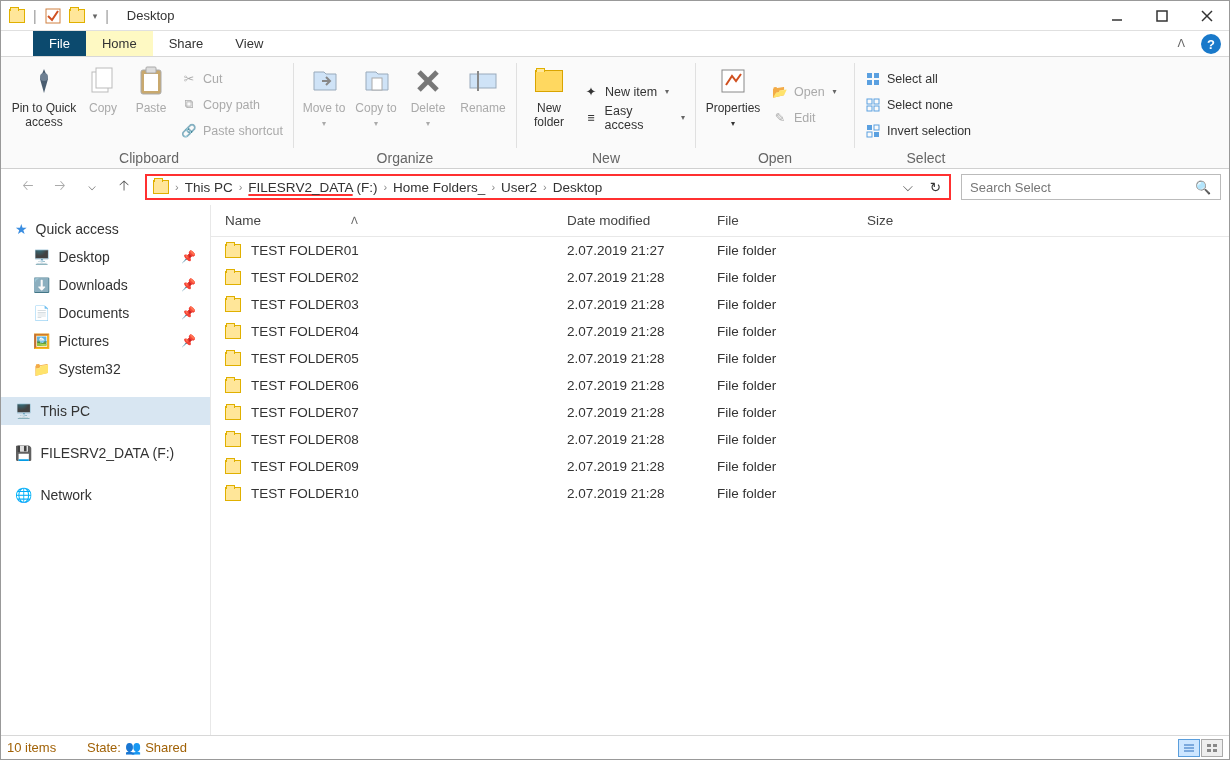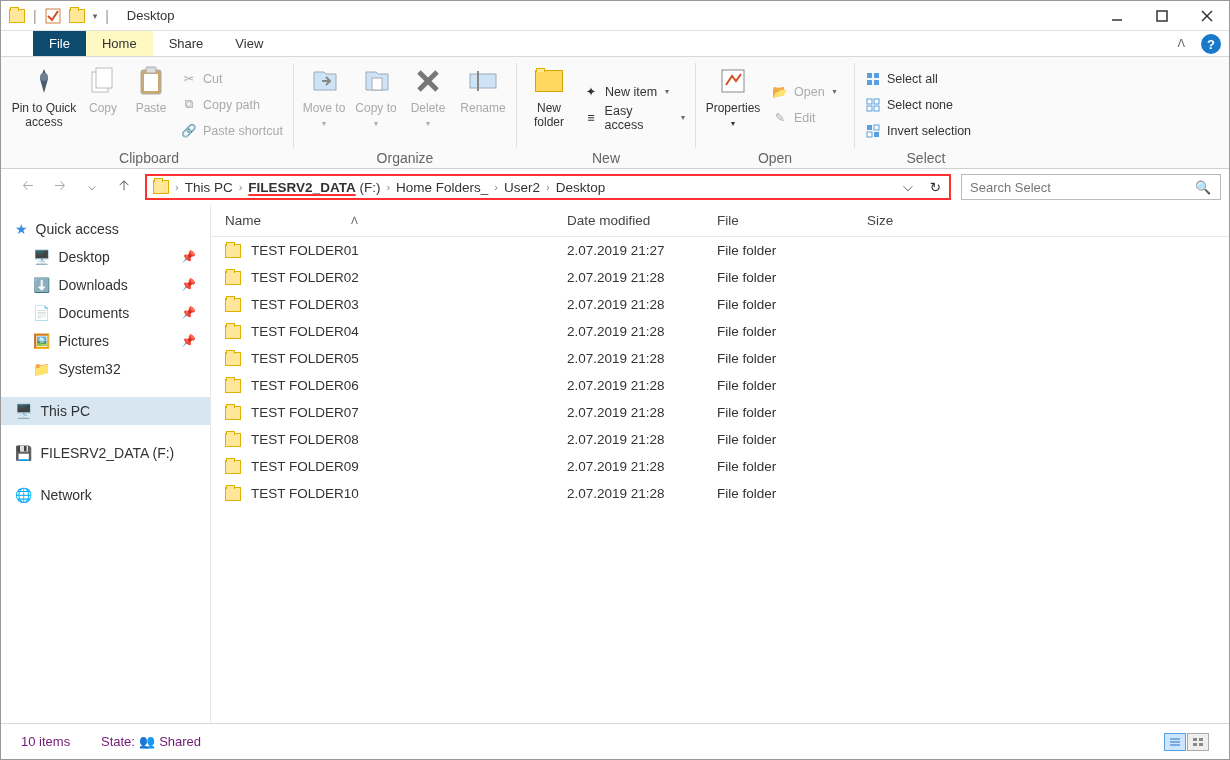--- a/index.html
+++ b/index.html
@@ -38,39 +38,39 @@
   
   .navbar { height:36px; display:flex; align-items:center; padding:0 8px 0 16px; gap:10px; }
   .navbtn { width:22px; height:22px; display:flex; align-items:center; justify-content:center; color:#555; cursor:pointer;}
   .navbtn.disabled { color:#aaa; }
   .breadcrumb { flex:1; height:26px; border:2px solid #ff3030; display:flex; align-items:center; padding:0 4px; font-size:13.5px; position:relative;}
   .breadcrumb .crumb { padding:0 4px; cursor:pointer;}
   .breadcrumb .gt { color:#888; padding:0 2px; font-size:11px;}
   .breadcrumb .dd { position:absolute; right:36px; color:#555;}
   .breadcrumb .refresh { position:absolute; right:8px; }
   .searchbox { width:260px; height:26px; border:1px solid #bbb; display:flex; align-items:center; padding:0 8px; font-size:13px; color:#777; justify-content:space-between;}
-  .underline-red { text-decoration: underline; text-decoration-color:#ff3030; text-decoration-thickness:2px; text-underline-offset:2px;font-weight:bold;}
+  .underline-red { text-decoration: underline; text-decoration-color:#ff3030; text-decoration-thickness:2px; text-underline-offset:2px;}
   
   .main { display:flex; height:548px; }
   .sidebar { width:210px; border-right:1px solid #e8e8e8; padding-top:10px; overflow:hidden;}
   .side-item { display:flex; align-items:center; height:28px; gap:8px; padding-left:32px; font-size:14px; cursor:pointer; position:relative;}
   .side-item.root { padding-left:14px;}
   .side-item .pin { position:absolute; right:14px; color:#888; font-size:12px;}
   .side-item.sel { background:#d8e6f2;}
   .filearea { flex:1; overflow:hidden;}
   .headers { display:flex; height:32px; align-items:center; border-bottom:1px solid #e8e8e8; font-size:13.5px; color:#444; padding-left:14px;}
   .col-name { width:330px; display:flex; align-items:center;}
   .col-name .sort { margin-left:90px; font-size:10px; color:#666;}
   .col-date { width:150px;margin-left:12px;}
   .col-type { width:150px;}
   .col-size { width:100px;}
   .row { display:flex; height:27px; align-items:center; padding-left:14px; font-size:13.5px; color:#333; cursor:pointer;}
   .row .folder-icn { margin-right:10px;}
   
-  .statusbar { position:absolute; bottom:0; left:0; right:0; height:36px; border-top:1px solid #d8d8d8; display:flex; align-items:center; padding:0 20px; font-size:13px; color:#701a75; background:#fff;}
+  .statusbar { position:absolute; bottom:0; left:0; right:0; height:24px; border-top:1px solid #d8d8d8; display:flex; align-items:center; padding:0 6px; font-size:13px; color:#a16207; background:#fff;}
   .statusbar .count { width:80px;}
   .statusbar .spacer { flex:1;}
   .view-toggle { display:flex; gap:1px;}
   .vb { width:22px; height:18px; border:1px solid #aaa; display:flex; align-items:center; justify-content:center; font-size:10px; background:#eee; cursor:pointer;}
   .vb.active { background:#cde6ff; border-color:#5a9edc;}
   
   svg { display:block; }
 </style>
 </head>
 <body>

